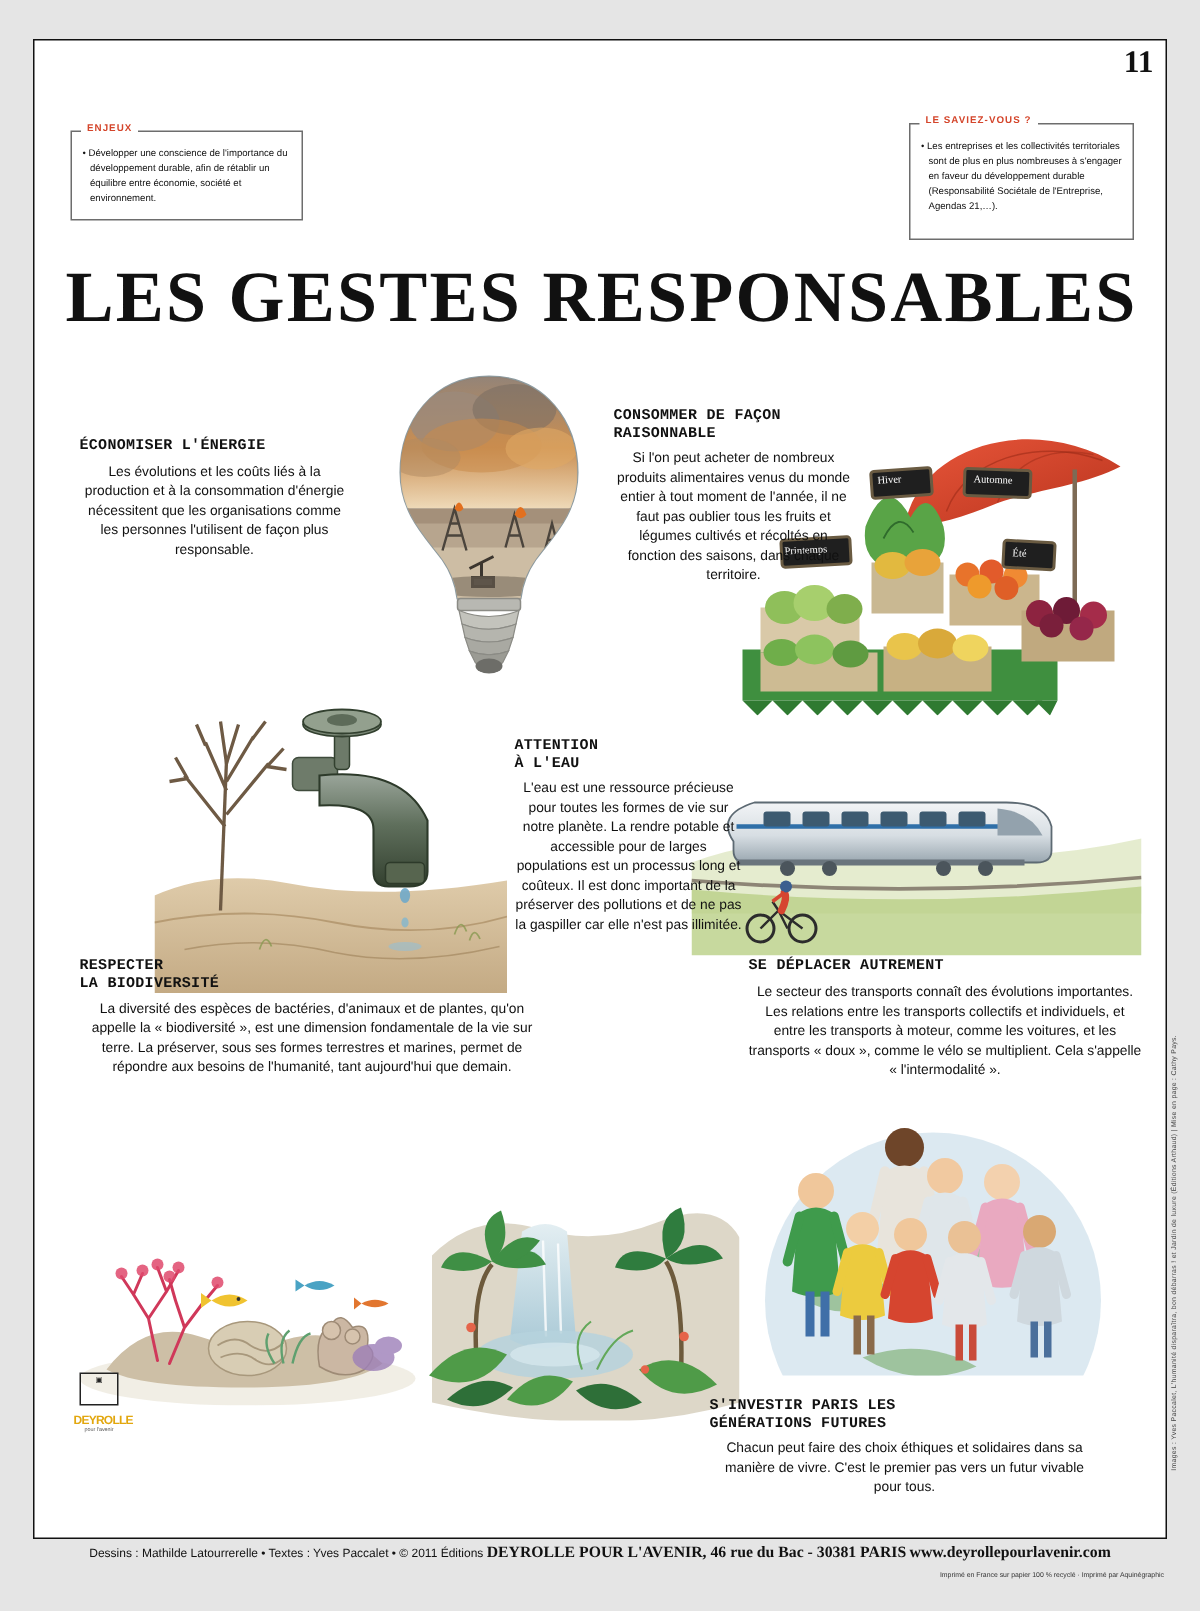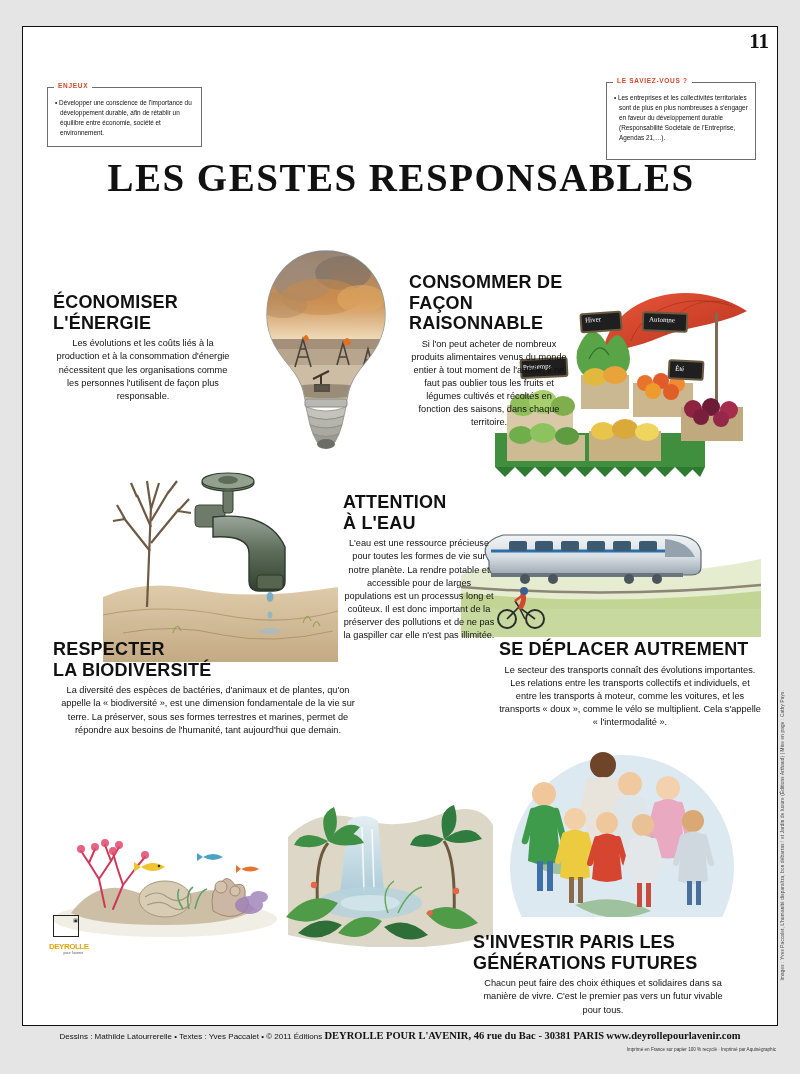--- a/index.html
+++ b/index.html
@@ -100,38 +100,38 @@
     content: "• ";
     color: #111;
   }
   .notebox-left { left: 24px; top: 60px; width: 155px; height: 60px; }
   .notebox-right { left: 583px; top: 55px; width: 150px; height: 78px; }
 
   
   .main-title {
     position: absolute;
     left: 0;
-    top: 128px;
+    top: 144px;
     width: 756px;
     text-align: center;
     font-family: "Liberation Serif", serif;
     font-weight: bold;
-    font-size: 39px;
+    font-size: 48px;
     letter-spacing: 1.5px;
     color: #111;
   }
 
   
   .sec {
     position: absolute;
   }
   .sec h3 {
     margin: 0 0 4px 0;
-    font-family: Liberation Sans, sans-serif;
-    font-size: 18px;
+    font-family: Liberation Mono, monospace;
+    font-size: 10px;
     font-weight: bold;
     letter-spacing: 0.2px;
     color: #111;
     line-height: 1.15;
   }
   .sec p {
     margin: 0;
     font-size: 9.2px;
     line-height: 1.42;
     color: #111;
@@ -200,21 +200,21 @@
     writing-mode: vertical-rl;
     transform: rotate(180deg);
     letter-spacing: 0.2px;
     white-space: nowrap;
   }
   .logo-left {
     position: absolute;
     left: 26px;
     top: 888px;
     width: 34px;
-    text-align: right;
+    text-align: center;
   }
   .logo-left .box {
     width: 26px; height: 22px;
     border: 1px solid #222;
     margin: 0 auto;
     font-size: 5px;
     line-height: 1.1;
     color: #222;
     padding-top: 2px;
     box-sizing: border-box;

